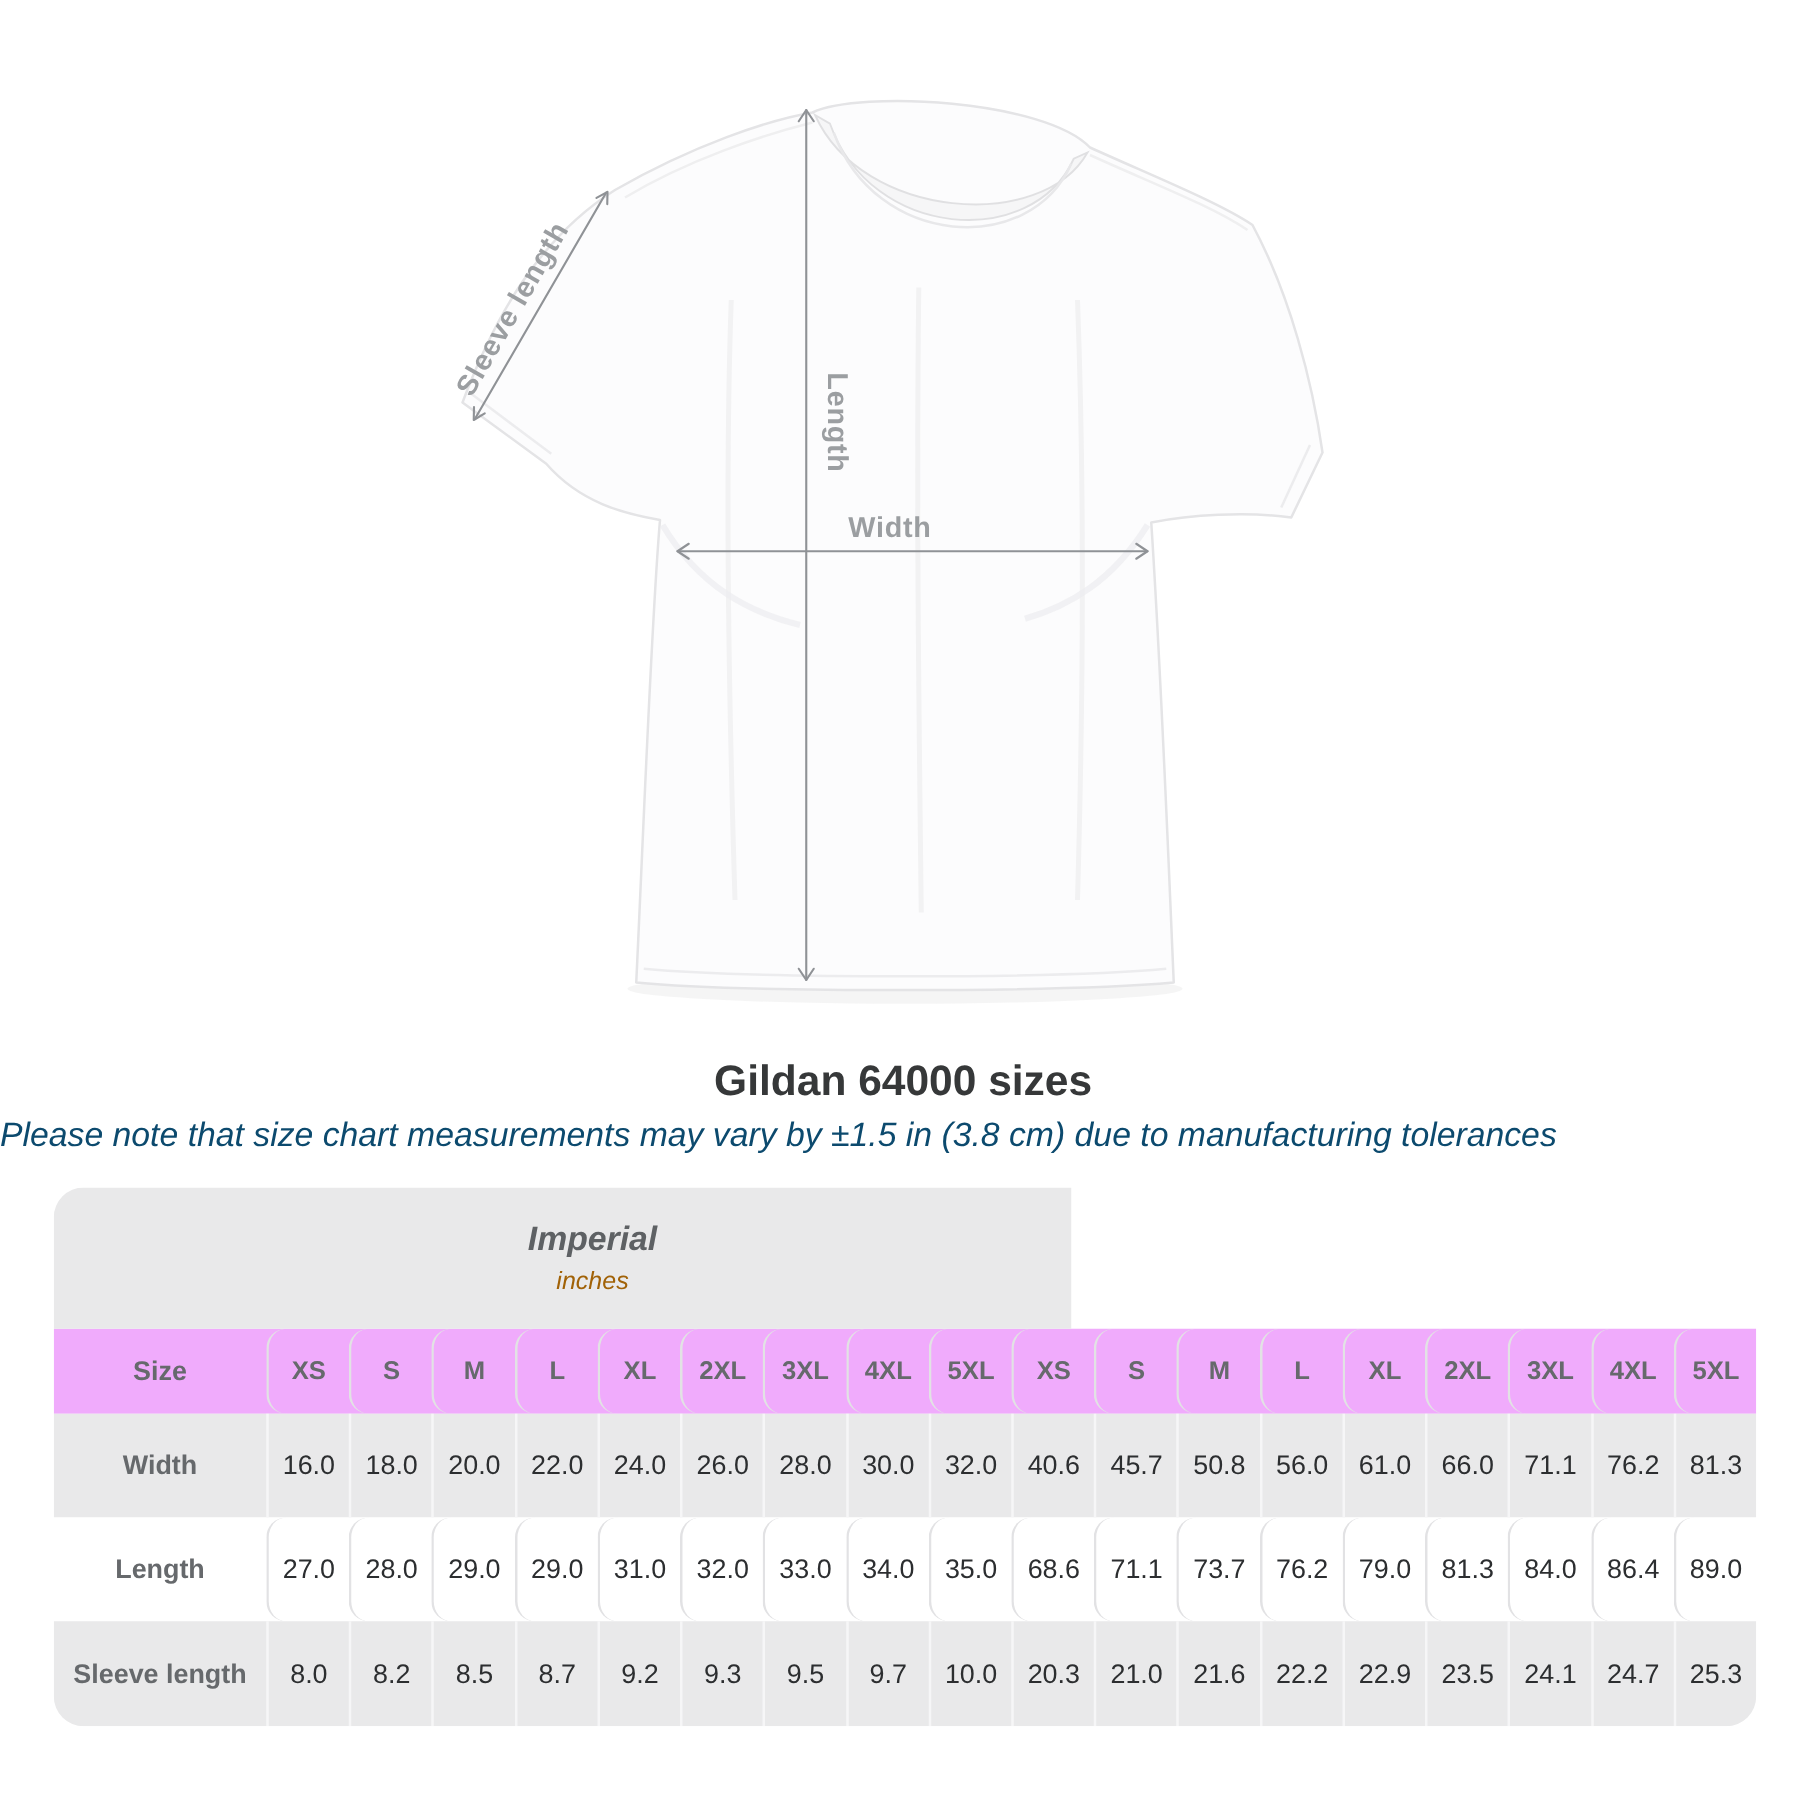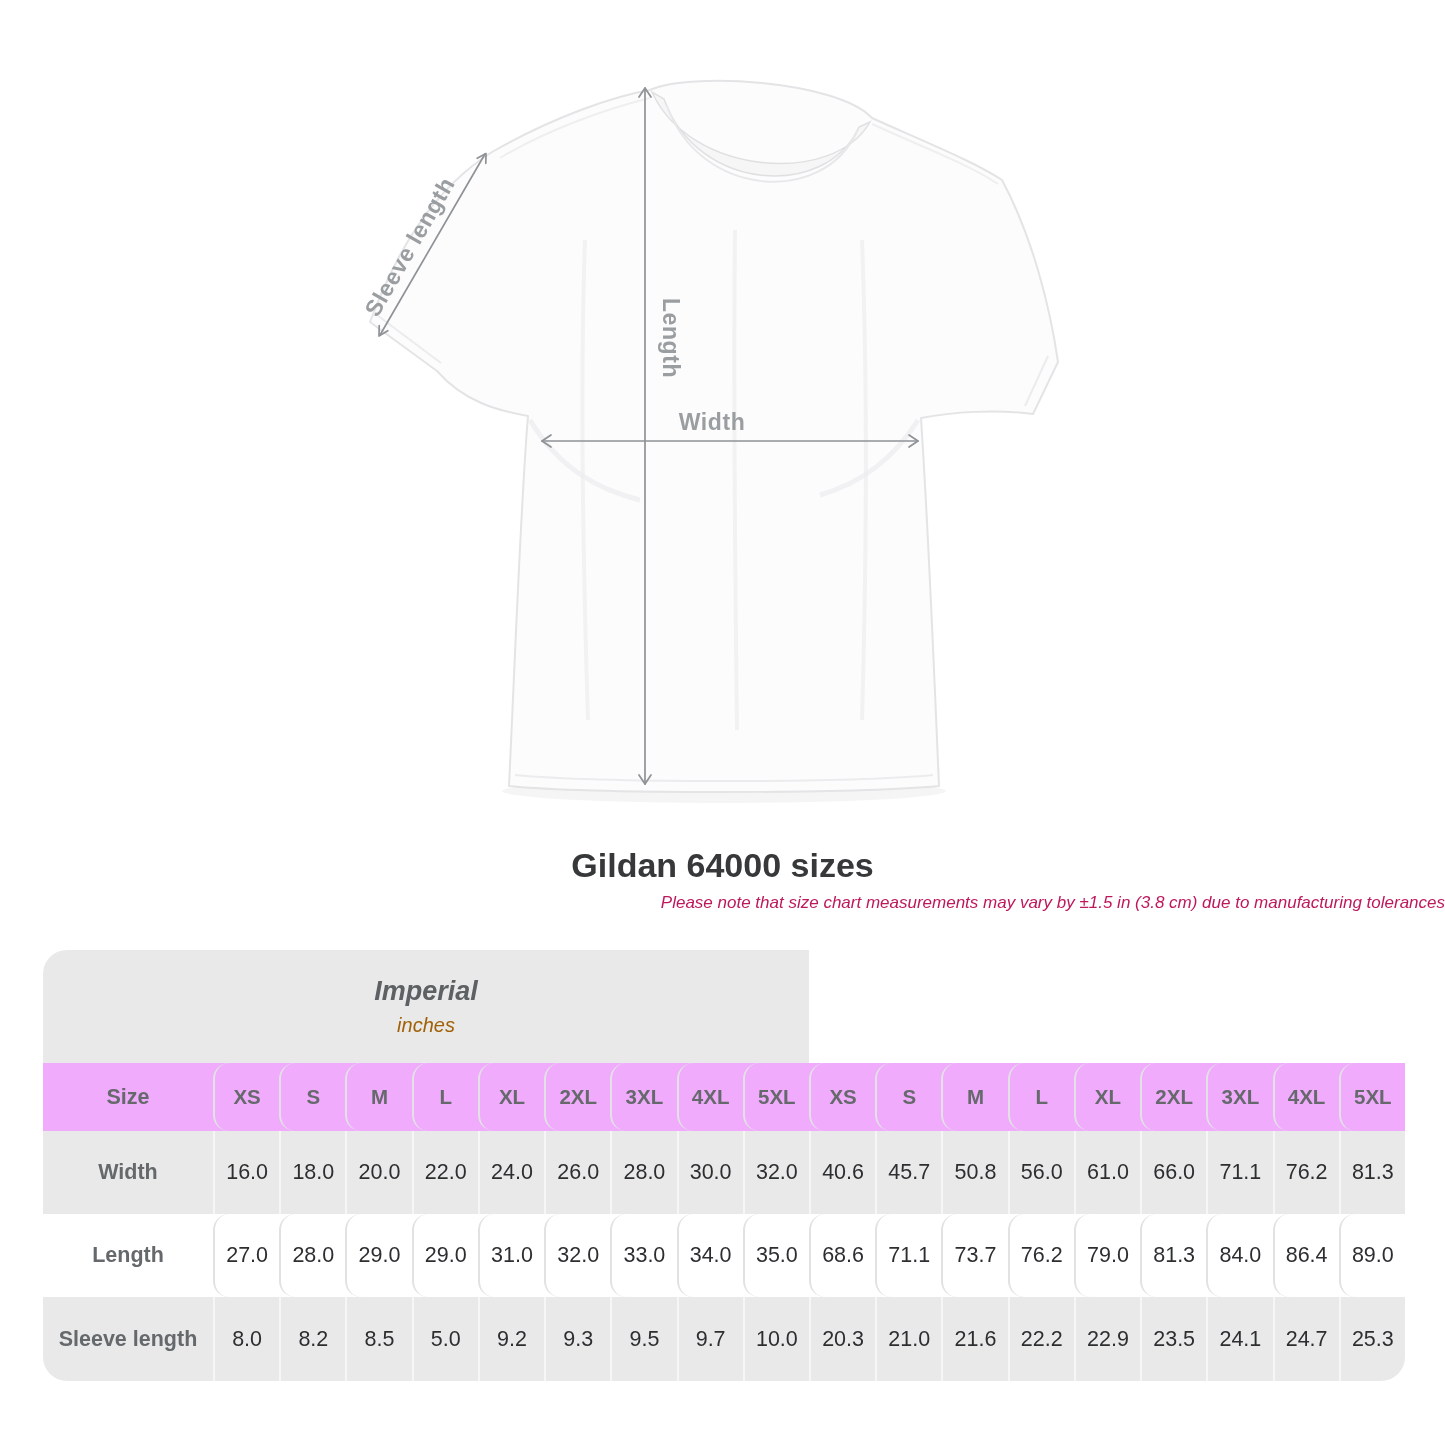--- a/index.html
+++ b/index.html
@@ -10,29 +10,29 @@
   .diagram{position:absolute;left:0;top:0;width:1445px;height:840px;}
   .diagram svg{position:absolute;left:0;top:0;}
   .mlabel{position:absolute;color:#9b9ea1;font-weight:bold;font-size:23px;letter-spacing:.6px;white-space:nowrap;}
   .width-label{left:712px;top:422px;transform:translate(-50%,-50%);}
   .length-label{left:670px;top:338px;transform:translate(-50%,-50%) rotate(90deg);}
   .sleeve-label{left:410px;top:247px;transform:translate(-50%,-50%) rotate(-60deg);}
 
   
   .title{position:absolute;left:0;top:846px;width:100%;margin:0;text-align:center;
          font-size:34px;font-weight:bold;color:#363839;}
-  .note{position:absolute;left:0;top:893px;width:100%;margin:0;text-align:right;
-        font-style:italic;font-size:17px;color:#be185d;}
+  .note{position:absolute;left:0;top:893px;width:100%;margin:0;text-align:left;
+        font-style:italic;font-size:27px;color:#0c4a6e;}
 
   
   .size-table{position:absolute;left:43px;top:950px;width:1362px;border-radius:24px;overflow:hidden;background:#ffffff;}
   .trow{display:flex;width:100%;}
   .band-row{height:113px;}
   .band{background:#e9e9ea;display:flex;flex-direction:column;align-items:center;justify-content:center;gap:7px;}
-  .band-left{width:calc(170px + (1362px - 170px)/2);}
+  .band-left{width:calc(170px + (1362px - 170px)/2);padding-left:48px;}
   .band-right{flex:1;}
   .unit-title{font-size:27px;font-weight:bold;font-style:italic;color:#5e6164;}
   .unit-sub{font-size:20px;font-style:italic;color:#a16207;}
 
   .cell{display:flex;align-items:center;justify-content:center;box-sizing:border-box;}
   .lcell{flex:0 0 170px;width:170px;font-weight:bold;color:#66696c;font-size:21.5px;}
   .hcell{flex:1;font-weight:bold;color:#66696c;font-size:20.5px;}
   .vcell{flex:1;color:#2c2e30;font-size:21.5px;}
 
   .size-row{height:68px;background:#f0abfc;text-align:right;}
@@ -186,21 +186,21 @@
         <div class="cell vcell">81.3</div>
         <div class="cell vcell">84.0</div>
         <div class="cell vcell">86.4</div>
         <div class="cell vcell">89.0</div>
       </div>
       <div class="trow data-row row-alt">
         <div class="cell lcell">Sleeve length</div>
         <div class="cell vcell">8.0</div>
         <div class="cell vcell">8.2</div>
         <div class="cell vcell">8.5</div>
-        <div class="cell vcell">5.0</div>
+        <div class="cell vcell">8.7</div>
         <div class="cell vcell">9.2</div>
         <div class="cell vcell">9.3</div>
         <div class="cell vcell">9.5</div>
         <div class="cell vcell">9.7</div>
         <div class="cell vcell">10.0</div>
         <div class="cell vcell">20.3</div>
         <div class="cell vcell">21.0</div>
         <div class="cell vcell">21.6</div>
         <div class="cell vcell">22.2</div>
         <div class="cell vcell">22.9</div>

